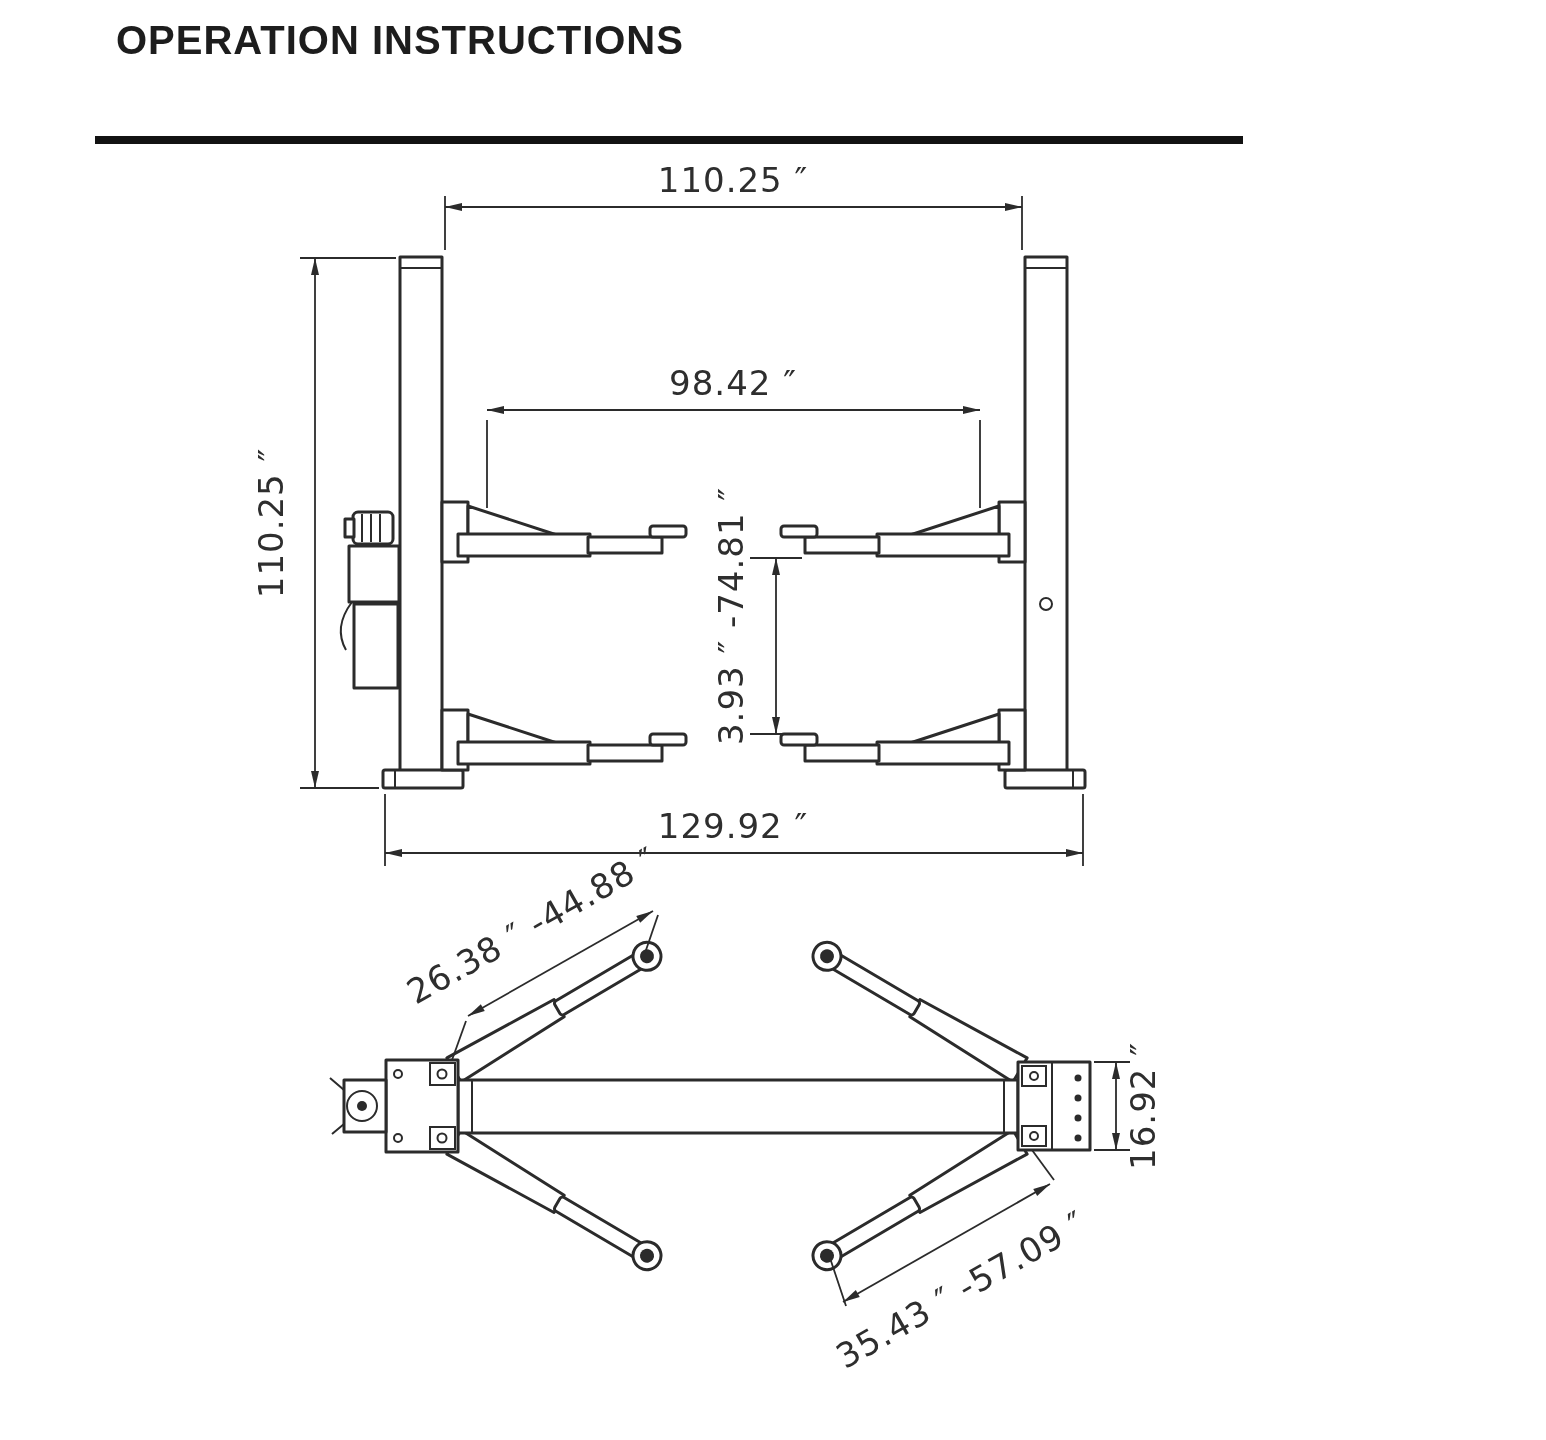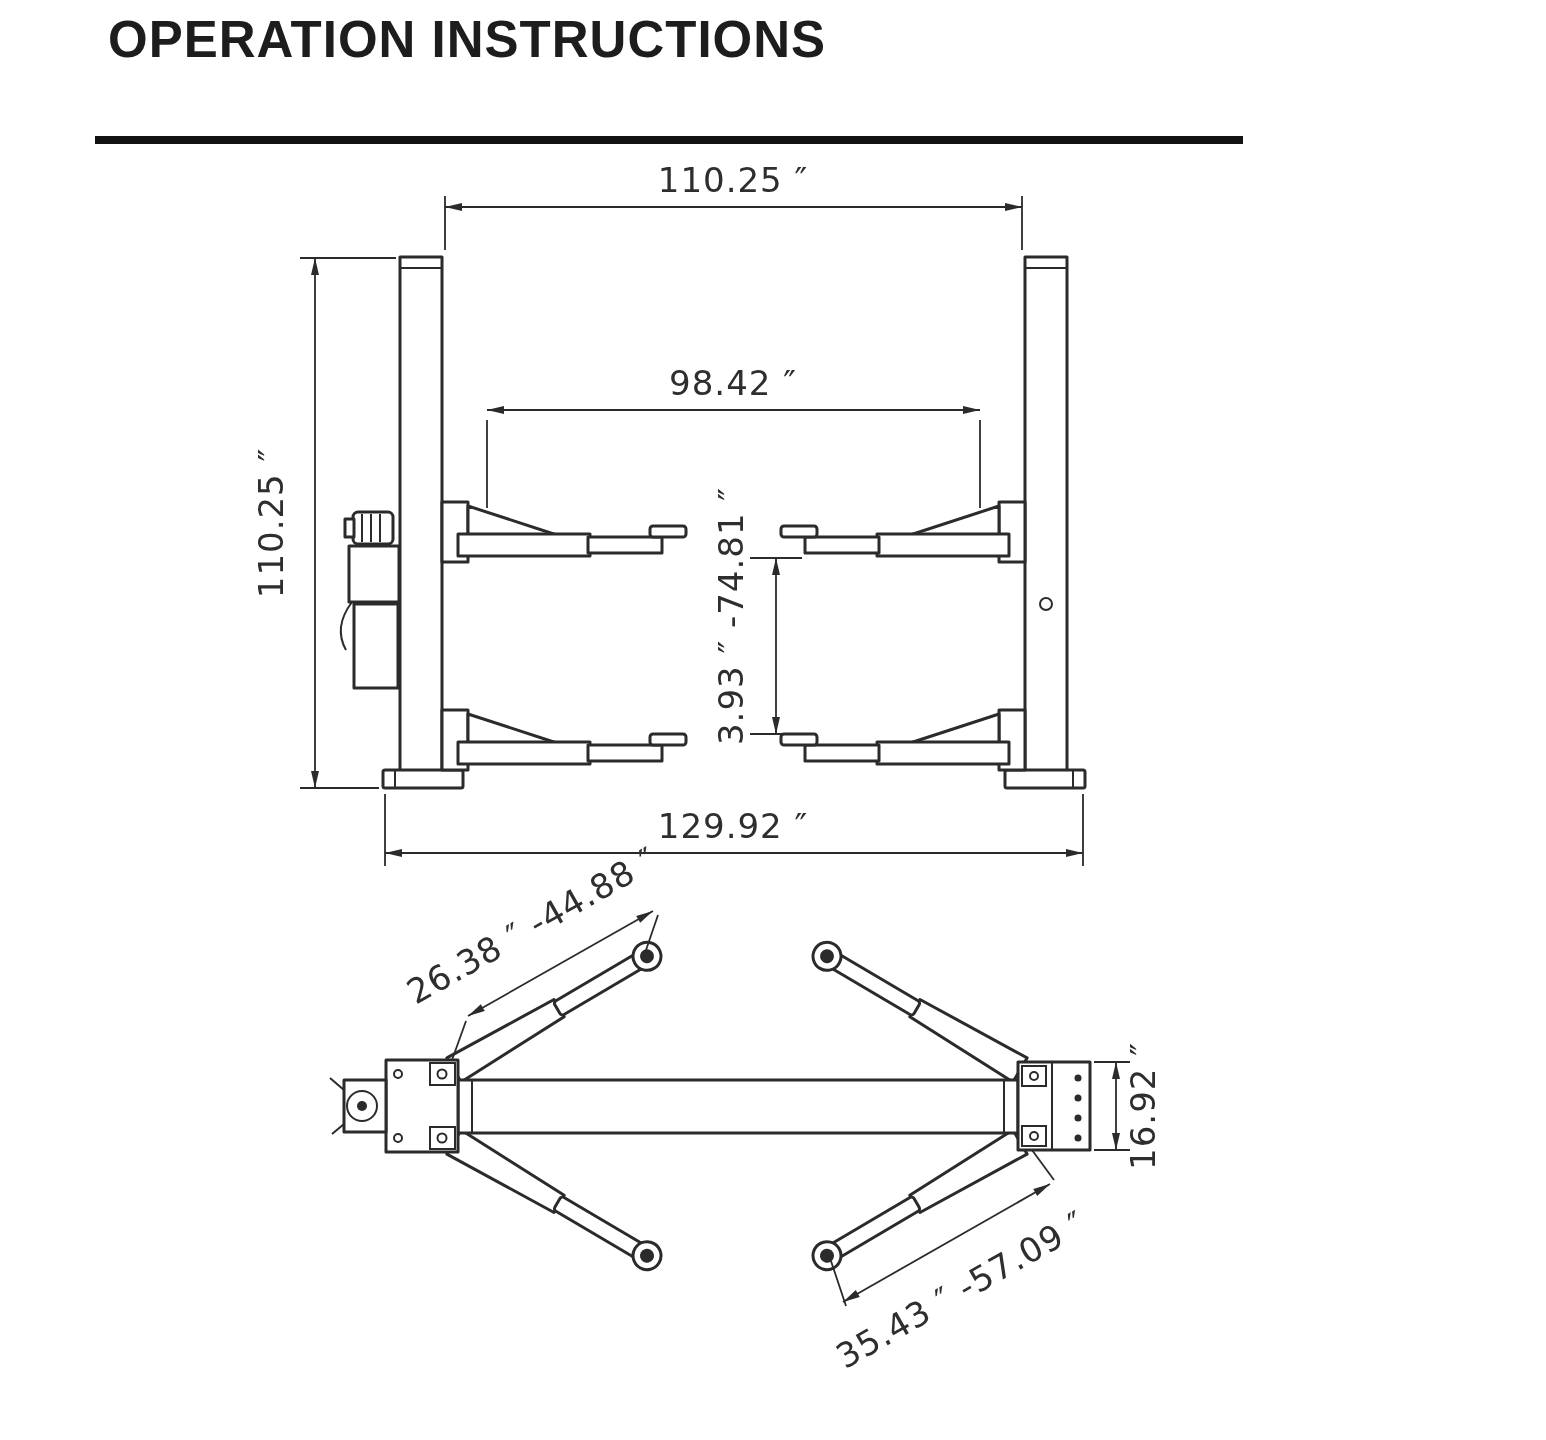--- a/index.html
+++ b/index.html
@@ -1,20 +1,20 @@
 <!DOCTYPE html>
 <html><head>
 <meta charset="utf-8">
 <style>
   html,body{margin:0;padding:0;background:#ffffff;}
   body{width:1546px;height:1440px;position:relative;overflow:hidden;
        font-family:"DejaVu Sans",sans-serif;}
-  .title{position:absolute;left:108px;top:10px;margin:0;
+  .title{position:absolute;left:108px;top:10px;margin:8px;
          font-family:"Liberation Sans",sans-serif;font-weight:600;
-         font-size:51px;letter-spacing:1px;color:#1d1d1d;white-space:nowrap;}
+         font-size:40px;letter-spacing:1px;color:#1d1d1d;white-space:nowrap;}
   .rule{position:absolute;left:95px;top:136px;width:1148px;height:8px;background:#121212;}
   .drawing{position:absolute;left:0;top:0;}
   svg text{font-family:"DejaVu Sans",sans-serif;font-size:34px;fill:#2e2e2e;letter-spacing:1px;}
   .geof{stroke:#2b2b2b;stroke-width:3;fill:#ffffff;stroke-linejoin:round;}
   .thin{stroke:#2b2b2b;stroke-width:2;fill:none;}
   .dim{stroke:#2b2b2b;stroke-width:1.8;fill:none;}
   .fill{fill:#2b2b2b;stroke:none;}
 </style>
 </head>
 <body>

